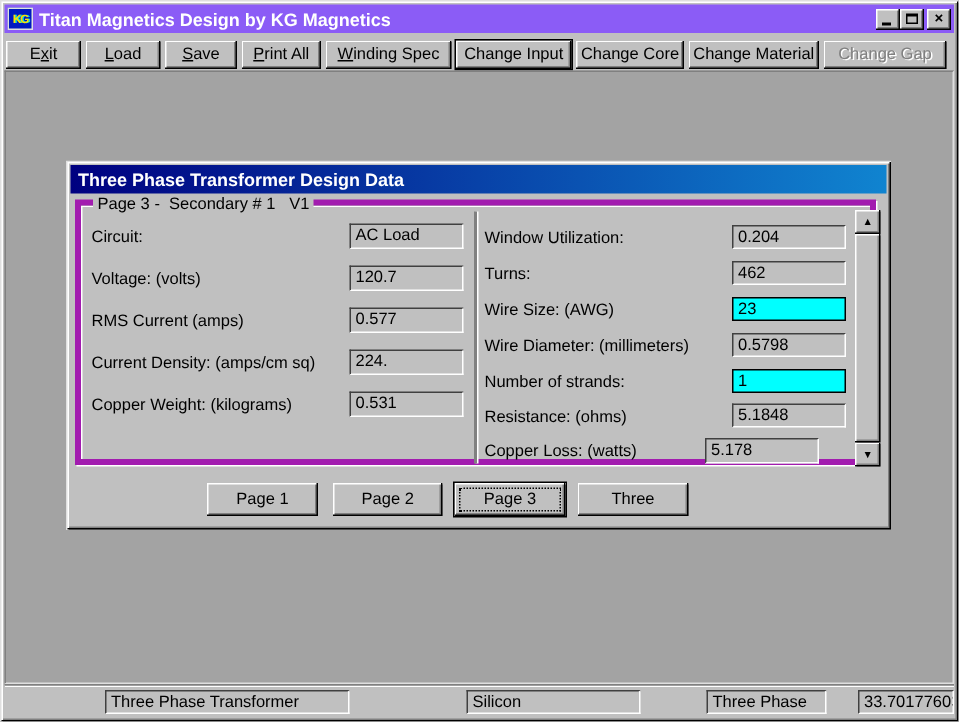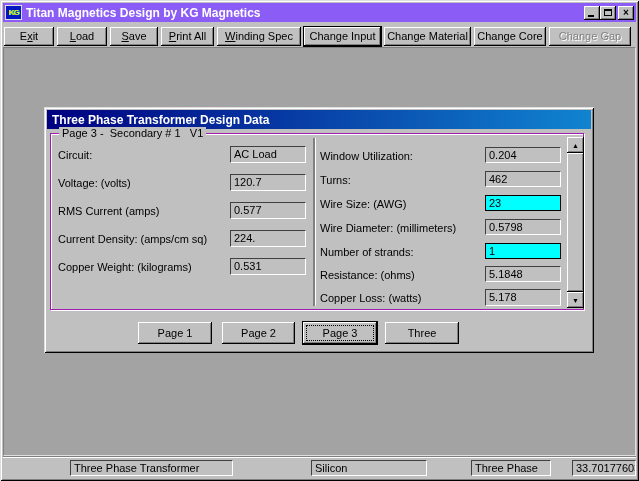--- a/index.html
+++ b/index.html
@@ -64,21 +64,21 @@
                 inset 2px 2px 0 #fff, inset -2px -2px 0 #808080;
   }
   .dlg-title {
     position: absolute; left: 3px; top: 3px; right: 3px; height: 19px;
     background: linear-gradient(to right, #000080, #1084d0);
     color: #fff; font-weight: bold; font-size: 12px;
     display: flex; align-items: center; padding-left: 5px; white-space: nowrap;
   }
   .groupbox {
     position: absolute; left: 6px; top: 26px; width: 534px; height: 177px;
-    border: 1px solid #a21caf; box-shadow: inset 1px 1px 0 #fff, 1px 1px 0 #fff;
+    border: 4px solid #a21caf; box-shadow: inset 1px 1px 0 #fff, 1px 1px 0 #fff;
   }
   .group-label {
     position: absolute; top: -7px; left: 8px; background: #c0c0c0; padding: 0 3px;
     white-space: pre; line-height: 12px;
   }
   .lbl { position: absolute; white-space: nowrap; }
   .vbox {
     position: absolute; width: 76px; height: 17px; background: #c0c0c0;
     border: 1px solid; border-color: #404040 #fff #fff #404040;
     padding: 1px 0 0 3px; line-height: 13px; white-space: nowrap; overflow: hidden;
@@ -150,22 +150,22 @@
     </div>
   </div>
 
   <div class="toolbar">
     <button class="tb" style="width:50px"><span>E</span><span class="u">x</span><span>it</span></button>
     <button class="tb" style="width:50px"><span></span><span class="u">L</span><span>oad</span></button>
     <button class="tb" style="width:48px"><span></span><span class="u">S</span><span>ave</span></button>
     <button class="tb" style="width:53px"><span></span><span class="u">P</span><span>rint All</span></button>
     <button class="tb" style="width:84px"><span></span><span class="u">W</span><span>inding Spec</span></button>
     <button class="tb default" style="width:77px"><span>Change Input</span></button>
+    <button class="tb" style="width:72px"><span>Change Core</span></button>
     <button class="tb" style="width:87px"><span>Change Material</span></button>
-    <button class="tb" style="width:72px"><span>Change Core</span></button>
     <button class="tb disabled" style="width:82px"><span>Change Gap</span></button>
   </div>
 
   <div class="client">
 
     <div class="dialog">
       <div class="dlg-title">
         <span>Three Phase Transformer Design Data</span>
       </div>
 
@@ -201,21 +201,21 @@
         <span class="lbl" style="left:269px;top:88px">Wire Diameter: (millimeters)</span>
         <div class="vbox" style="left:434px;top:85px;height:16px"><span>0.5798</span></div>
 
         <span class="lbl" style="left:269px;top:112px">Number of strands:</span>
         <div class="vbox cyan" style="left:434px;top:109px;height:16px"><span>1</span></div>
 
         <span class="lbl" style="left:269px;top:135px">Resistance: (ohms)</span>
         <div class="vbox" style="left:434px;top:132px;height:16px"><span>5.1848</span></div>
 
         <span class="lbl" style="left:269px;top:158px">Copper Loss: (watts)</span>
-        <div class="vbox" style="left:434px;top:155px;height:17px"><span>5.178</span></div>
+        <div class="vbox" style="left:416px;top:155px;height:17px"><span>5.178</span></div>
 
         <div class="scrollbar">
           <div class="sbtn">
             <span>▲</span>
           </div>
           <div class="strack">
             <div class="sthumb"></div>
           </div>
           <div class="sbtn">
             <span>▼</span>

